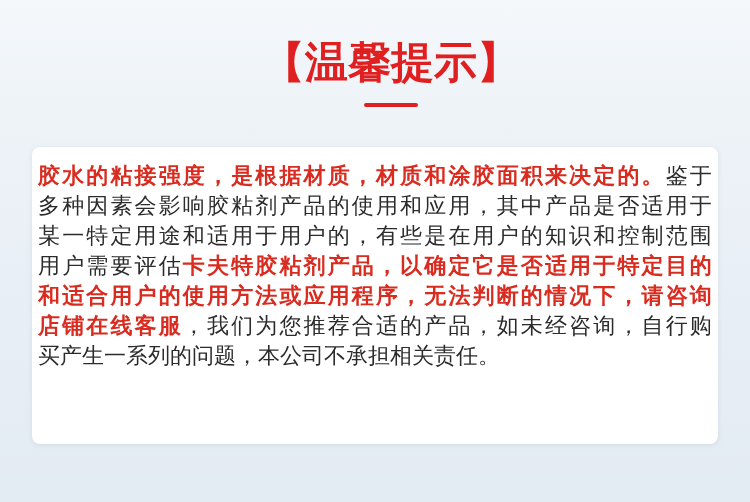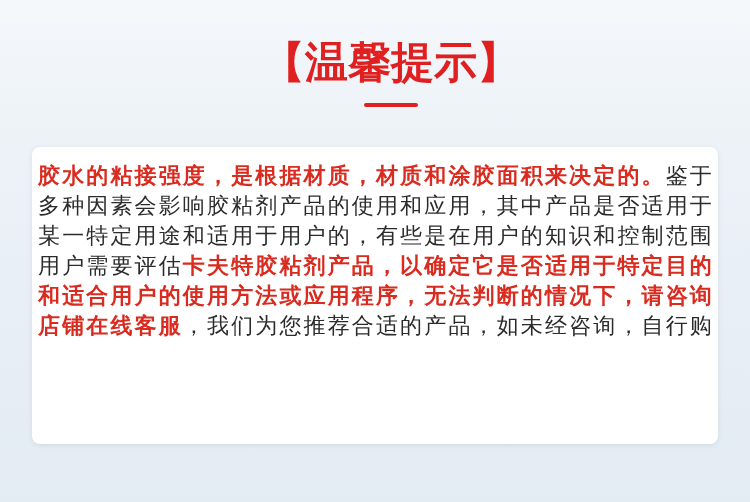--- a/index.html
+++ b/index.html
@@ -295,16 +295,17 @@
           <span class="seg dark">如</span>
           <span class="seg dark">未</span>
           <span class="seg dark">经</span>
           <span class="seg dark">咨</span>
           <span class="seg dark">询</span>
           <span class="seg dark">，</span>
           <span class="seg dark">自</span>
           <span class="seg dark">行</span>
           <span class="seg dark">购</span>
         </div>
+        <div class="notice-line last"><span class="seg dark">买产生一系列的问题，本公司不承担相关责任。</span></div>
       </div>
   </div>
 
 </div>
 
 </body></html>

